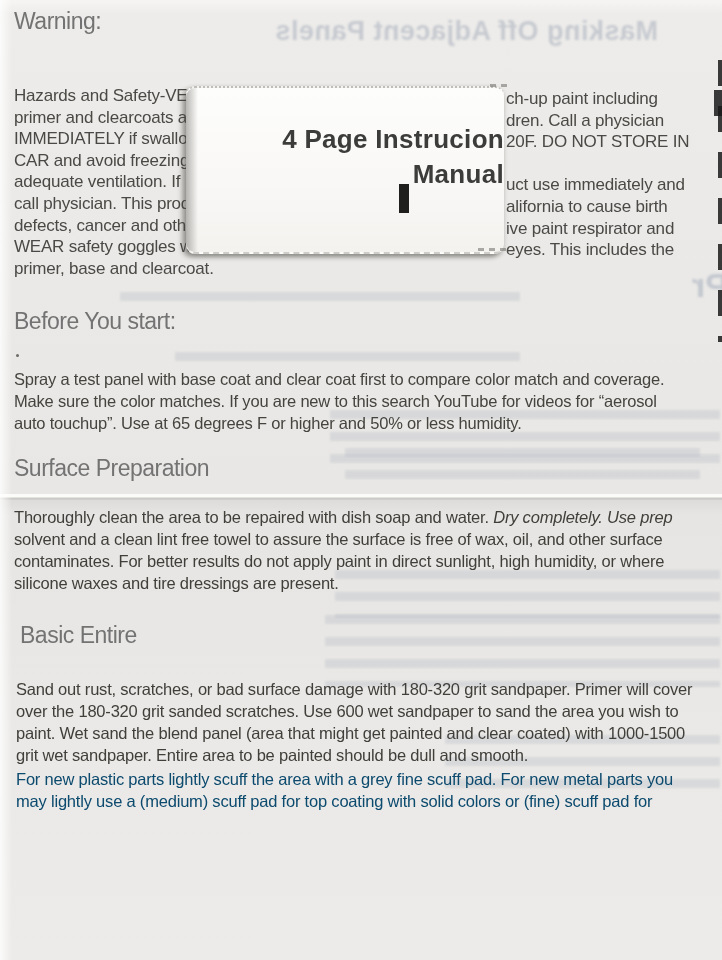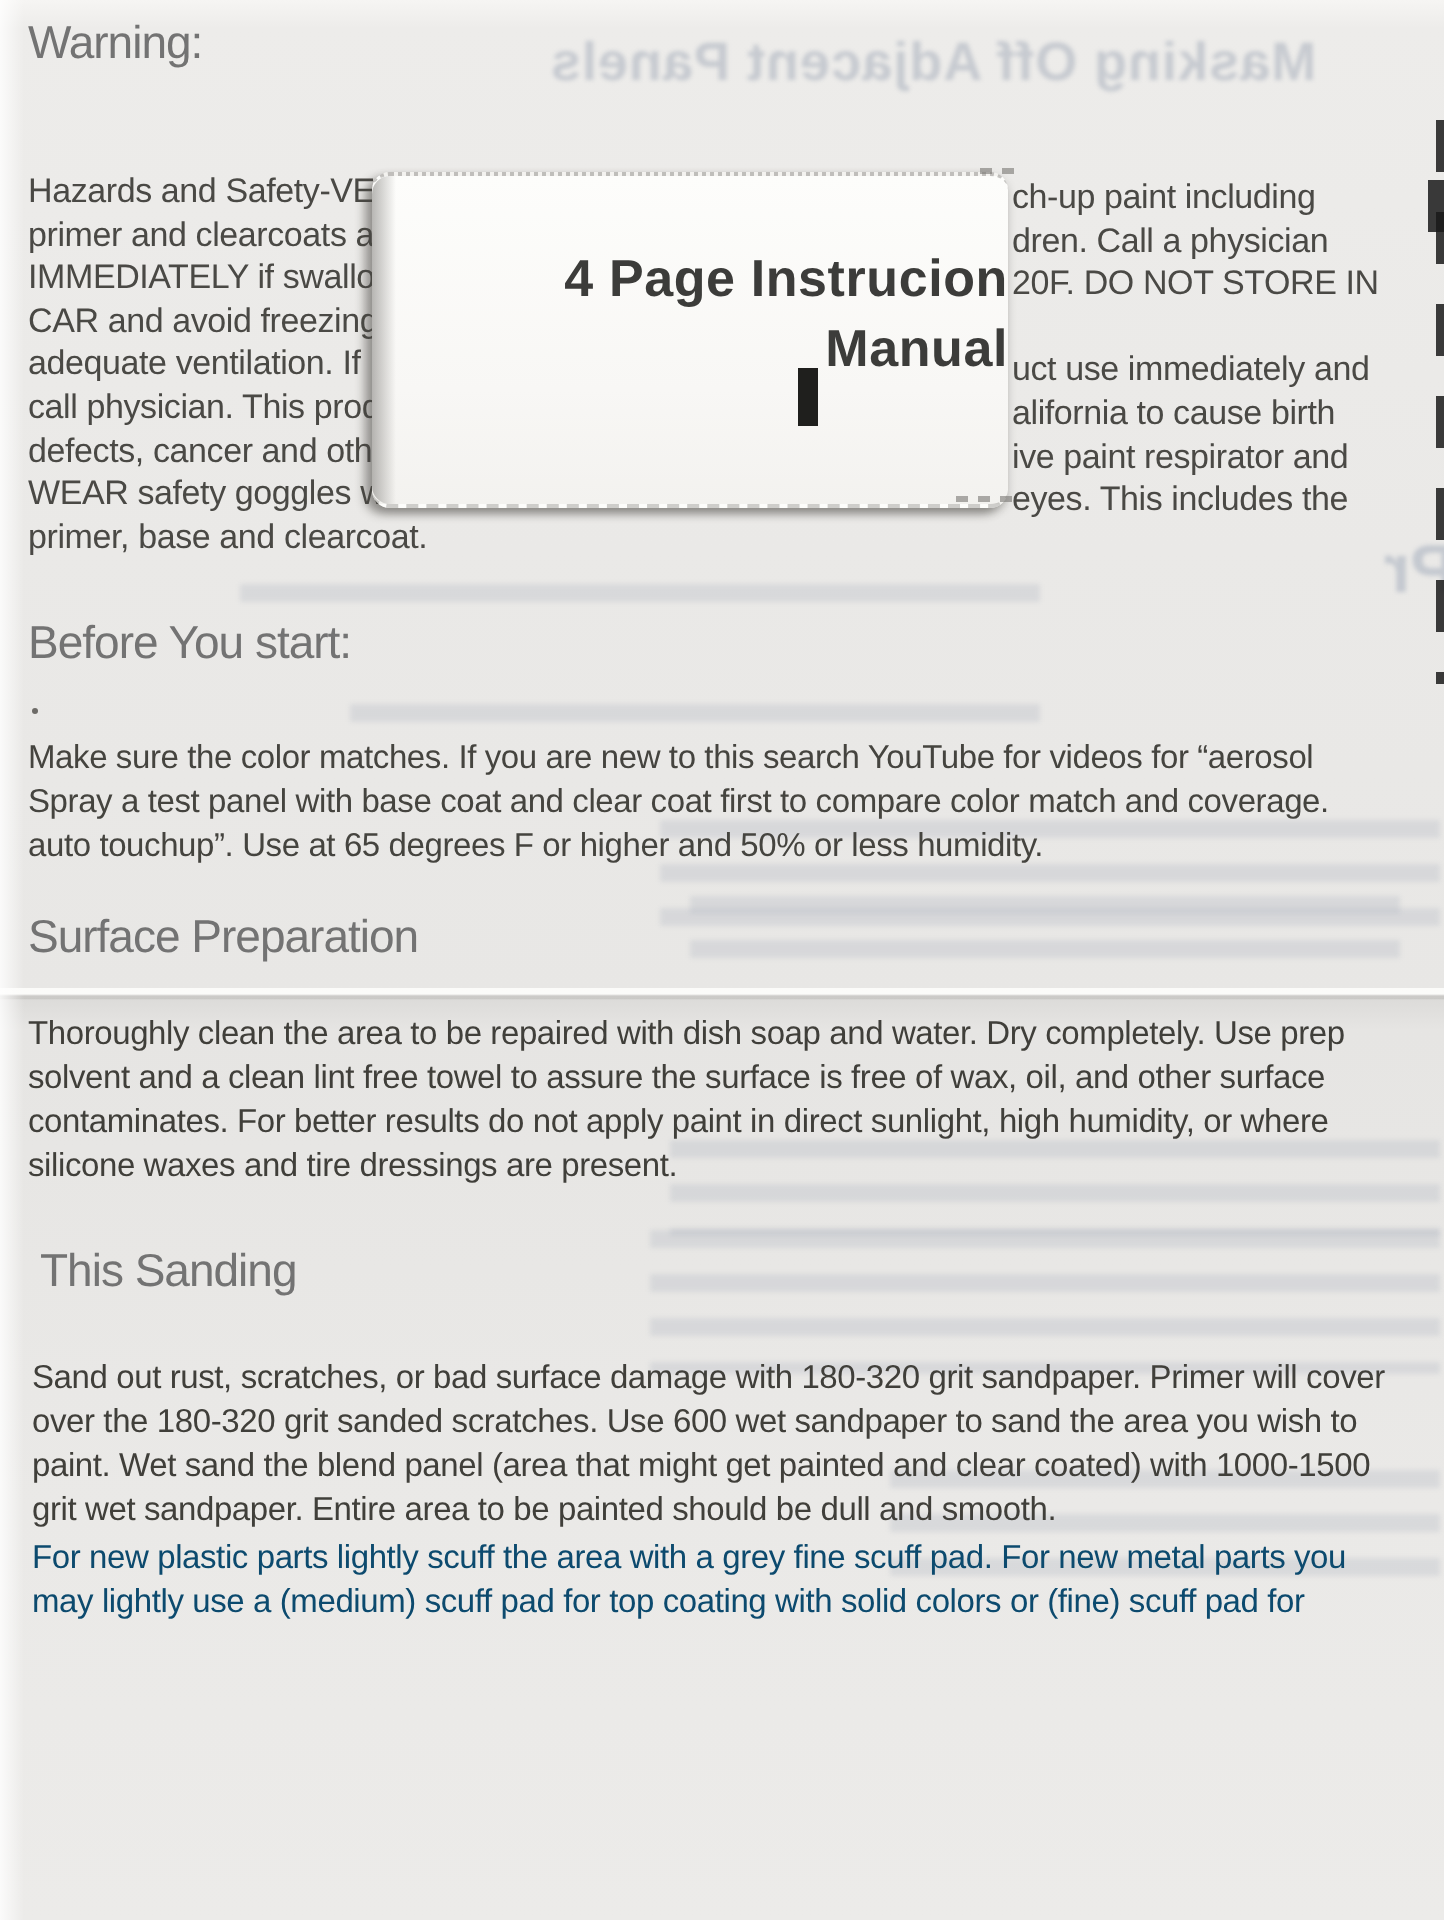--- a/index.html
+++ b/index.html
@@ -50,21 +50,21 @@
   .stxt1{margin-top:36px;}
   .stxt2{margin-top:4px;}
   .perf{position:absolute;z-index:31;height:3px;
     background:repeating-linear-gradient(90deg,rgba(120,118,114,0.6) 0 6px,rgba(0,0,0,0) 6px 11px);}
   
   .darkbar{left:399px;top:184px;width:10px;height:29px;background:#1f1f1d;z-index:40;}
   .edge-dashes{right:0;top:60px;width:4px;height:282px;z-index:40;opacity:0.85;
     background:repeating-linear-gradient(180deg,#1a1a1a 0 26px,rgba(0,0,0,0) 26px 46px);}
   .edge-blob{right:0;top:90px;width:8px;height:26px;background:#1a1a1a;z-index:40;opacity:0.85;}
   .stray-dot{left:16px;top:354px;width:3px;height:3px;border-radius:50%;background:#6d6b67;z-index:5;}
-  .ital{}
+  .ital{font-style:italic;}
 </style>
 </head>
 <body>
 
 <div>
 
   <div class="layer sheet-top"></div>
   <div class="layer lower-sheet"></div>
   <div class="layer sheet-edge"></div>
   <div class="layer left-light"></div>
@@ -126,35 +126,35 @@
   <div class="perf" style="left:478px;top:248px;width:32px;"></div>
   <div class="perf" style="left:490px;top:84px;width:18px;"></div>
 
   <div class="layer darkbar"></div>
   <div class="layer edge-dashes"></div>
   <div class="layer edge-blob"></div>
 
   <div class="h" style="top:308px;">Before You start:</div>
   <div class="layer stray-dot"></div>
   <div class="para" style="left:14px;top:370px;width:700px;">
+    <div class="pline">Spray a test panel with base coat and clear coat first to compare color match and coverage.</div>
     <div class="pline">Make sure the color matches.  If you are new to this search YouTube for videos for “aerosol</div>
-    <div class="pline">Spray a test panel with base coat and clear coat first to compare color match and coverage.</div>
     <div class="pline">auto touchup”.  Use at 65 degrees F or higher and 50% or less humidity.</div>
   </div>
 
   <div class="h" style="top:455px;">Surface Preparation</div>
   <div class="para" style="left:14px;top:508px;width:704px;color:#403f3a;">
     <div class="pline">
       <span>Thoroughly clean the area to be repaired with dish soap and water.  </span><span class="ital">Dry completely. Use prep</span></div>
     <div class="pline">solvent and a clean lint free towel to assure the surface is free of wax, oil, and other surface</div>
     <div class="pline">contaminates. For better results do not apply paint in direct sunlight, high humidity, or where</div>
     <div class="pline">silicone waxes and tire dressings are present.</div>
   </div>
 
-  <div class="h" style="top:622px;left:20px;">This Sanding</div>
+  <div class="h" style="top:622px;left:20px;">Basic Entire</div>
   <div class="para" style="left:16px;top:678px;width:704px;line-height:22.4px;color:#403f3a;">
     <div class="pline">Sand out rust, scratches, or bad surface damage with 180-320 grit sandpaper. Primer will cover</div>
     <div class="pline">over the 180-320 grit sanded scratches. Use 600 wet sandpaper to sand the area you wish to</div>
     <div class="pline">paint. Wet sand the blend panel (area that might get painted and clear coated) with 1000-1500</div>
     <div class="pline">grit wet sandpaper. Entire area to be painted should be dull and smooth.</div>
   </div>
   <div class="para" style="left:16px;top:768px;width:704px;line-height:22.4px;color:#0c4a6e;">
     <div class="pline">For new plastic parts lightly scuff the area with a grey fine scuff pad. For new metal parts you</div>
     <div class="pline">may lightly use a (medium) scuff pad for top coating with solid colors or (fine) scuff pad for</div>
   </div>

